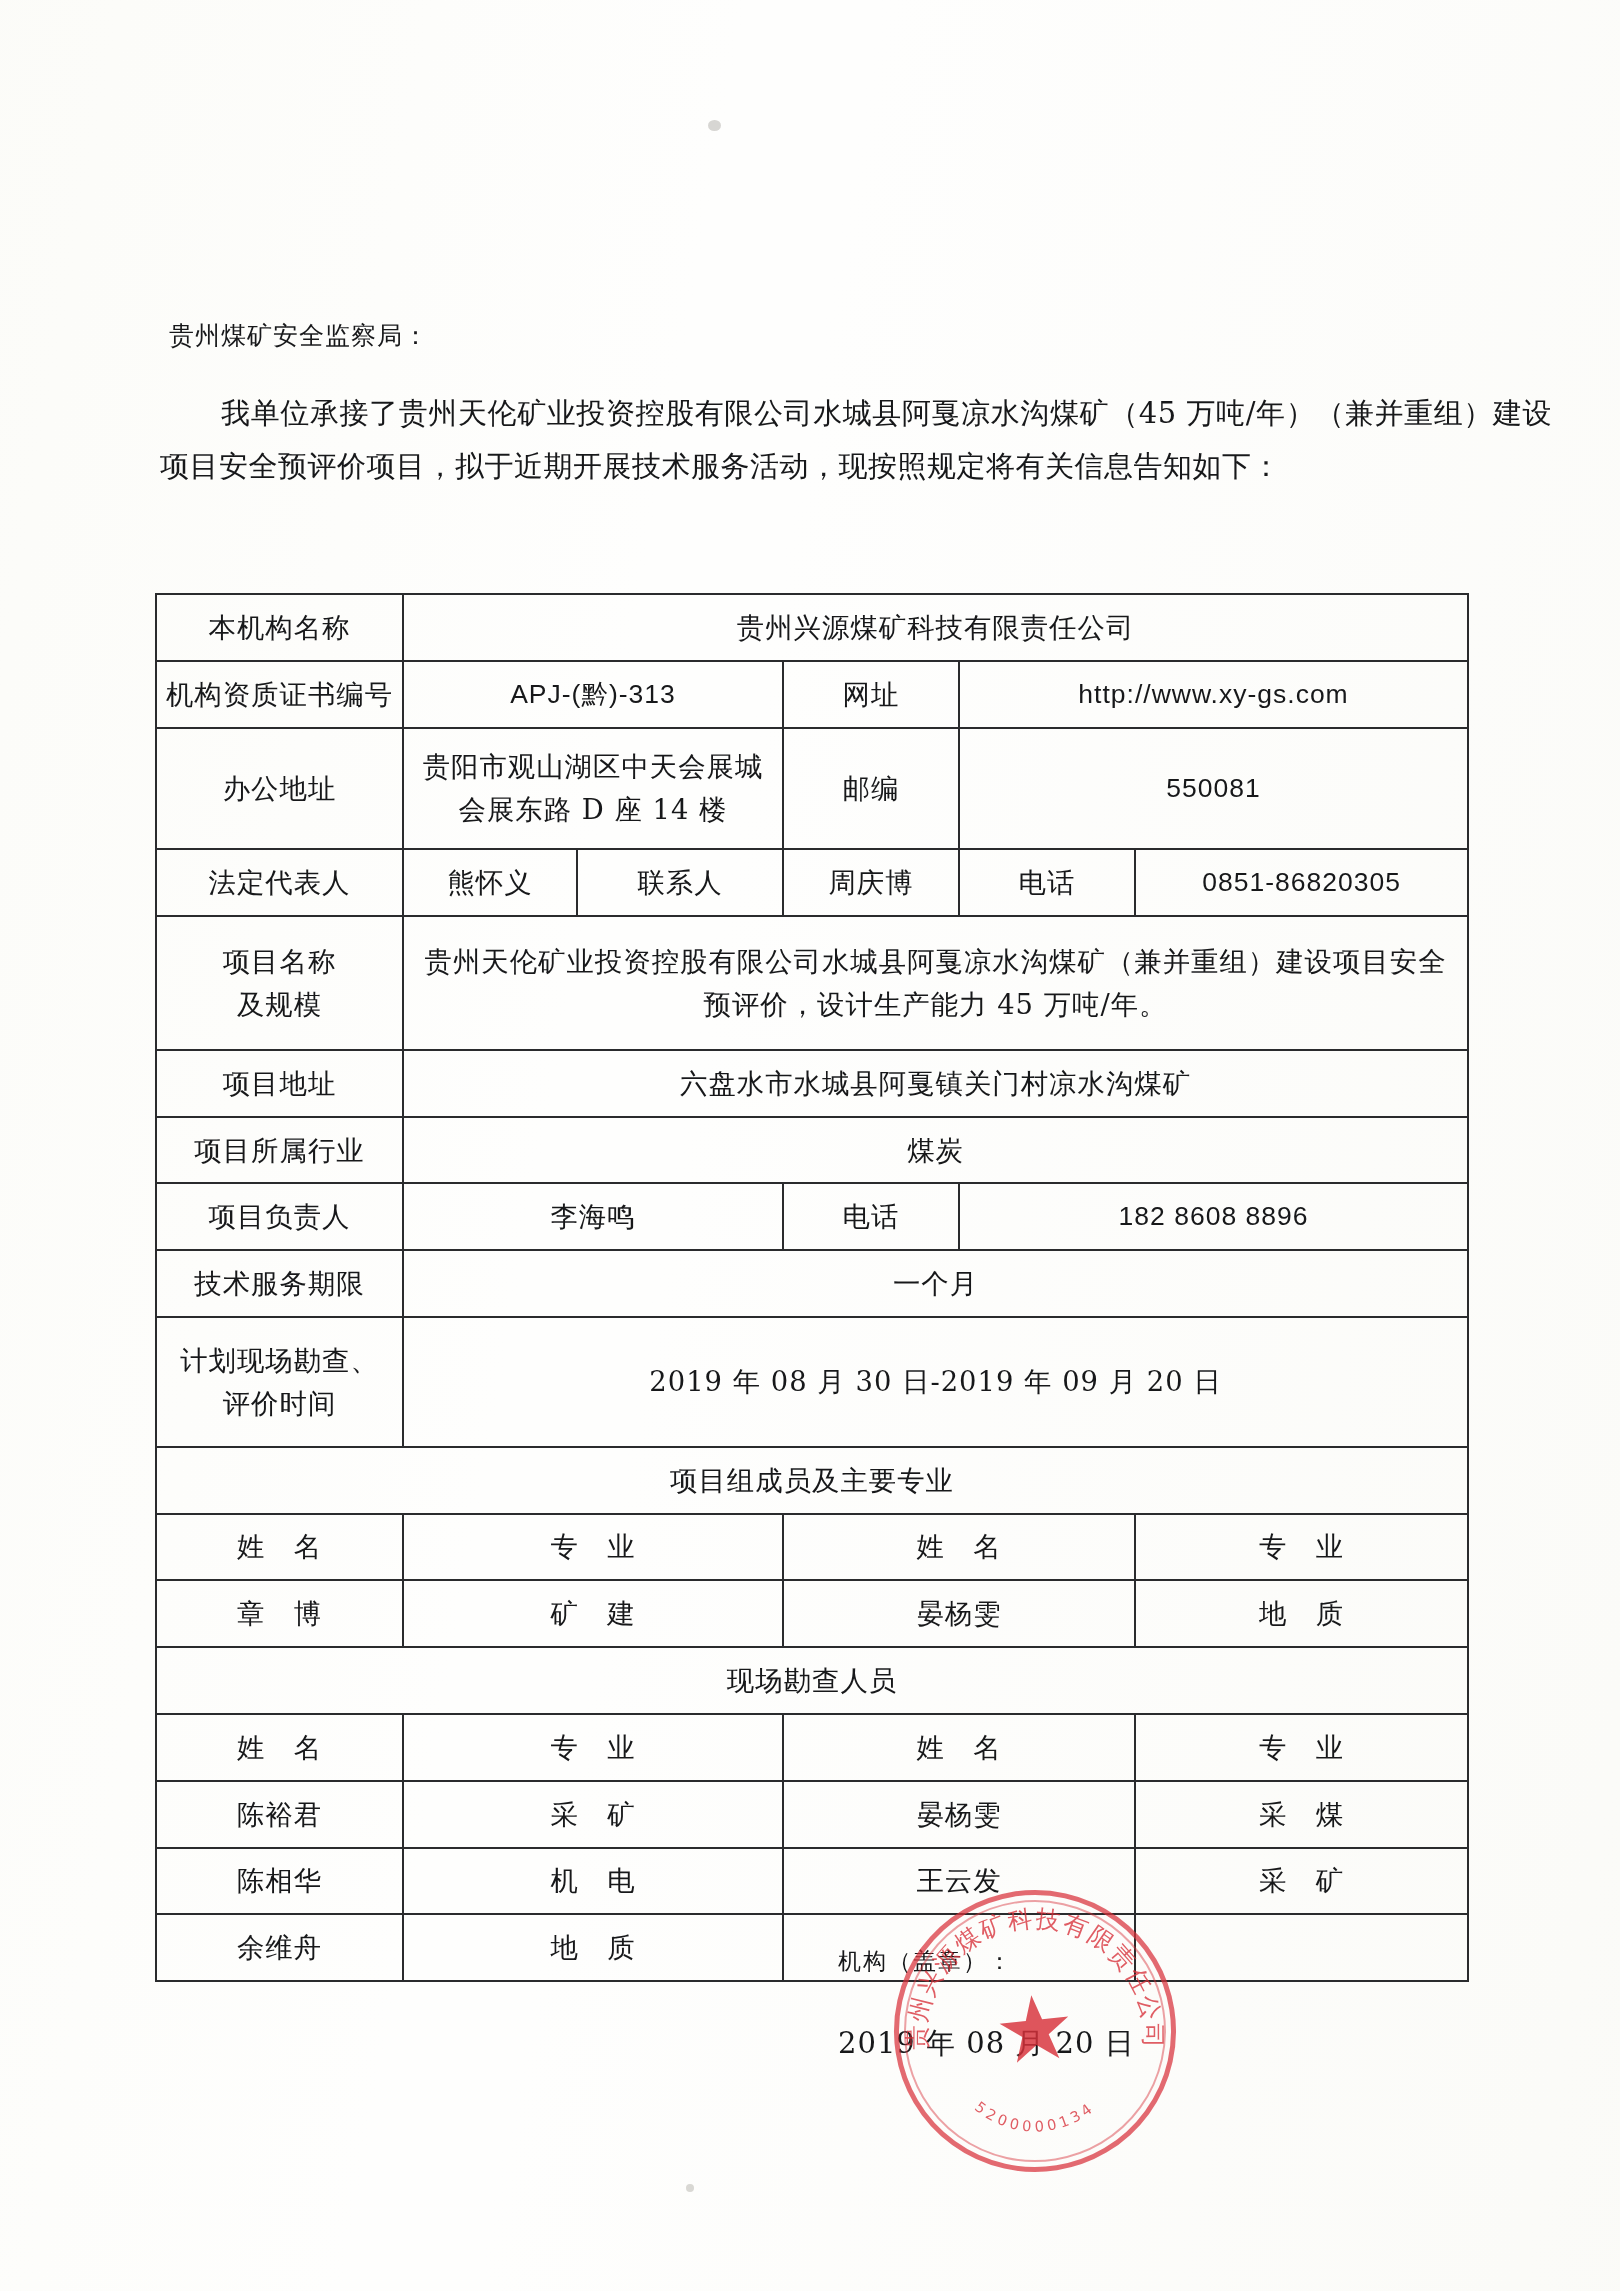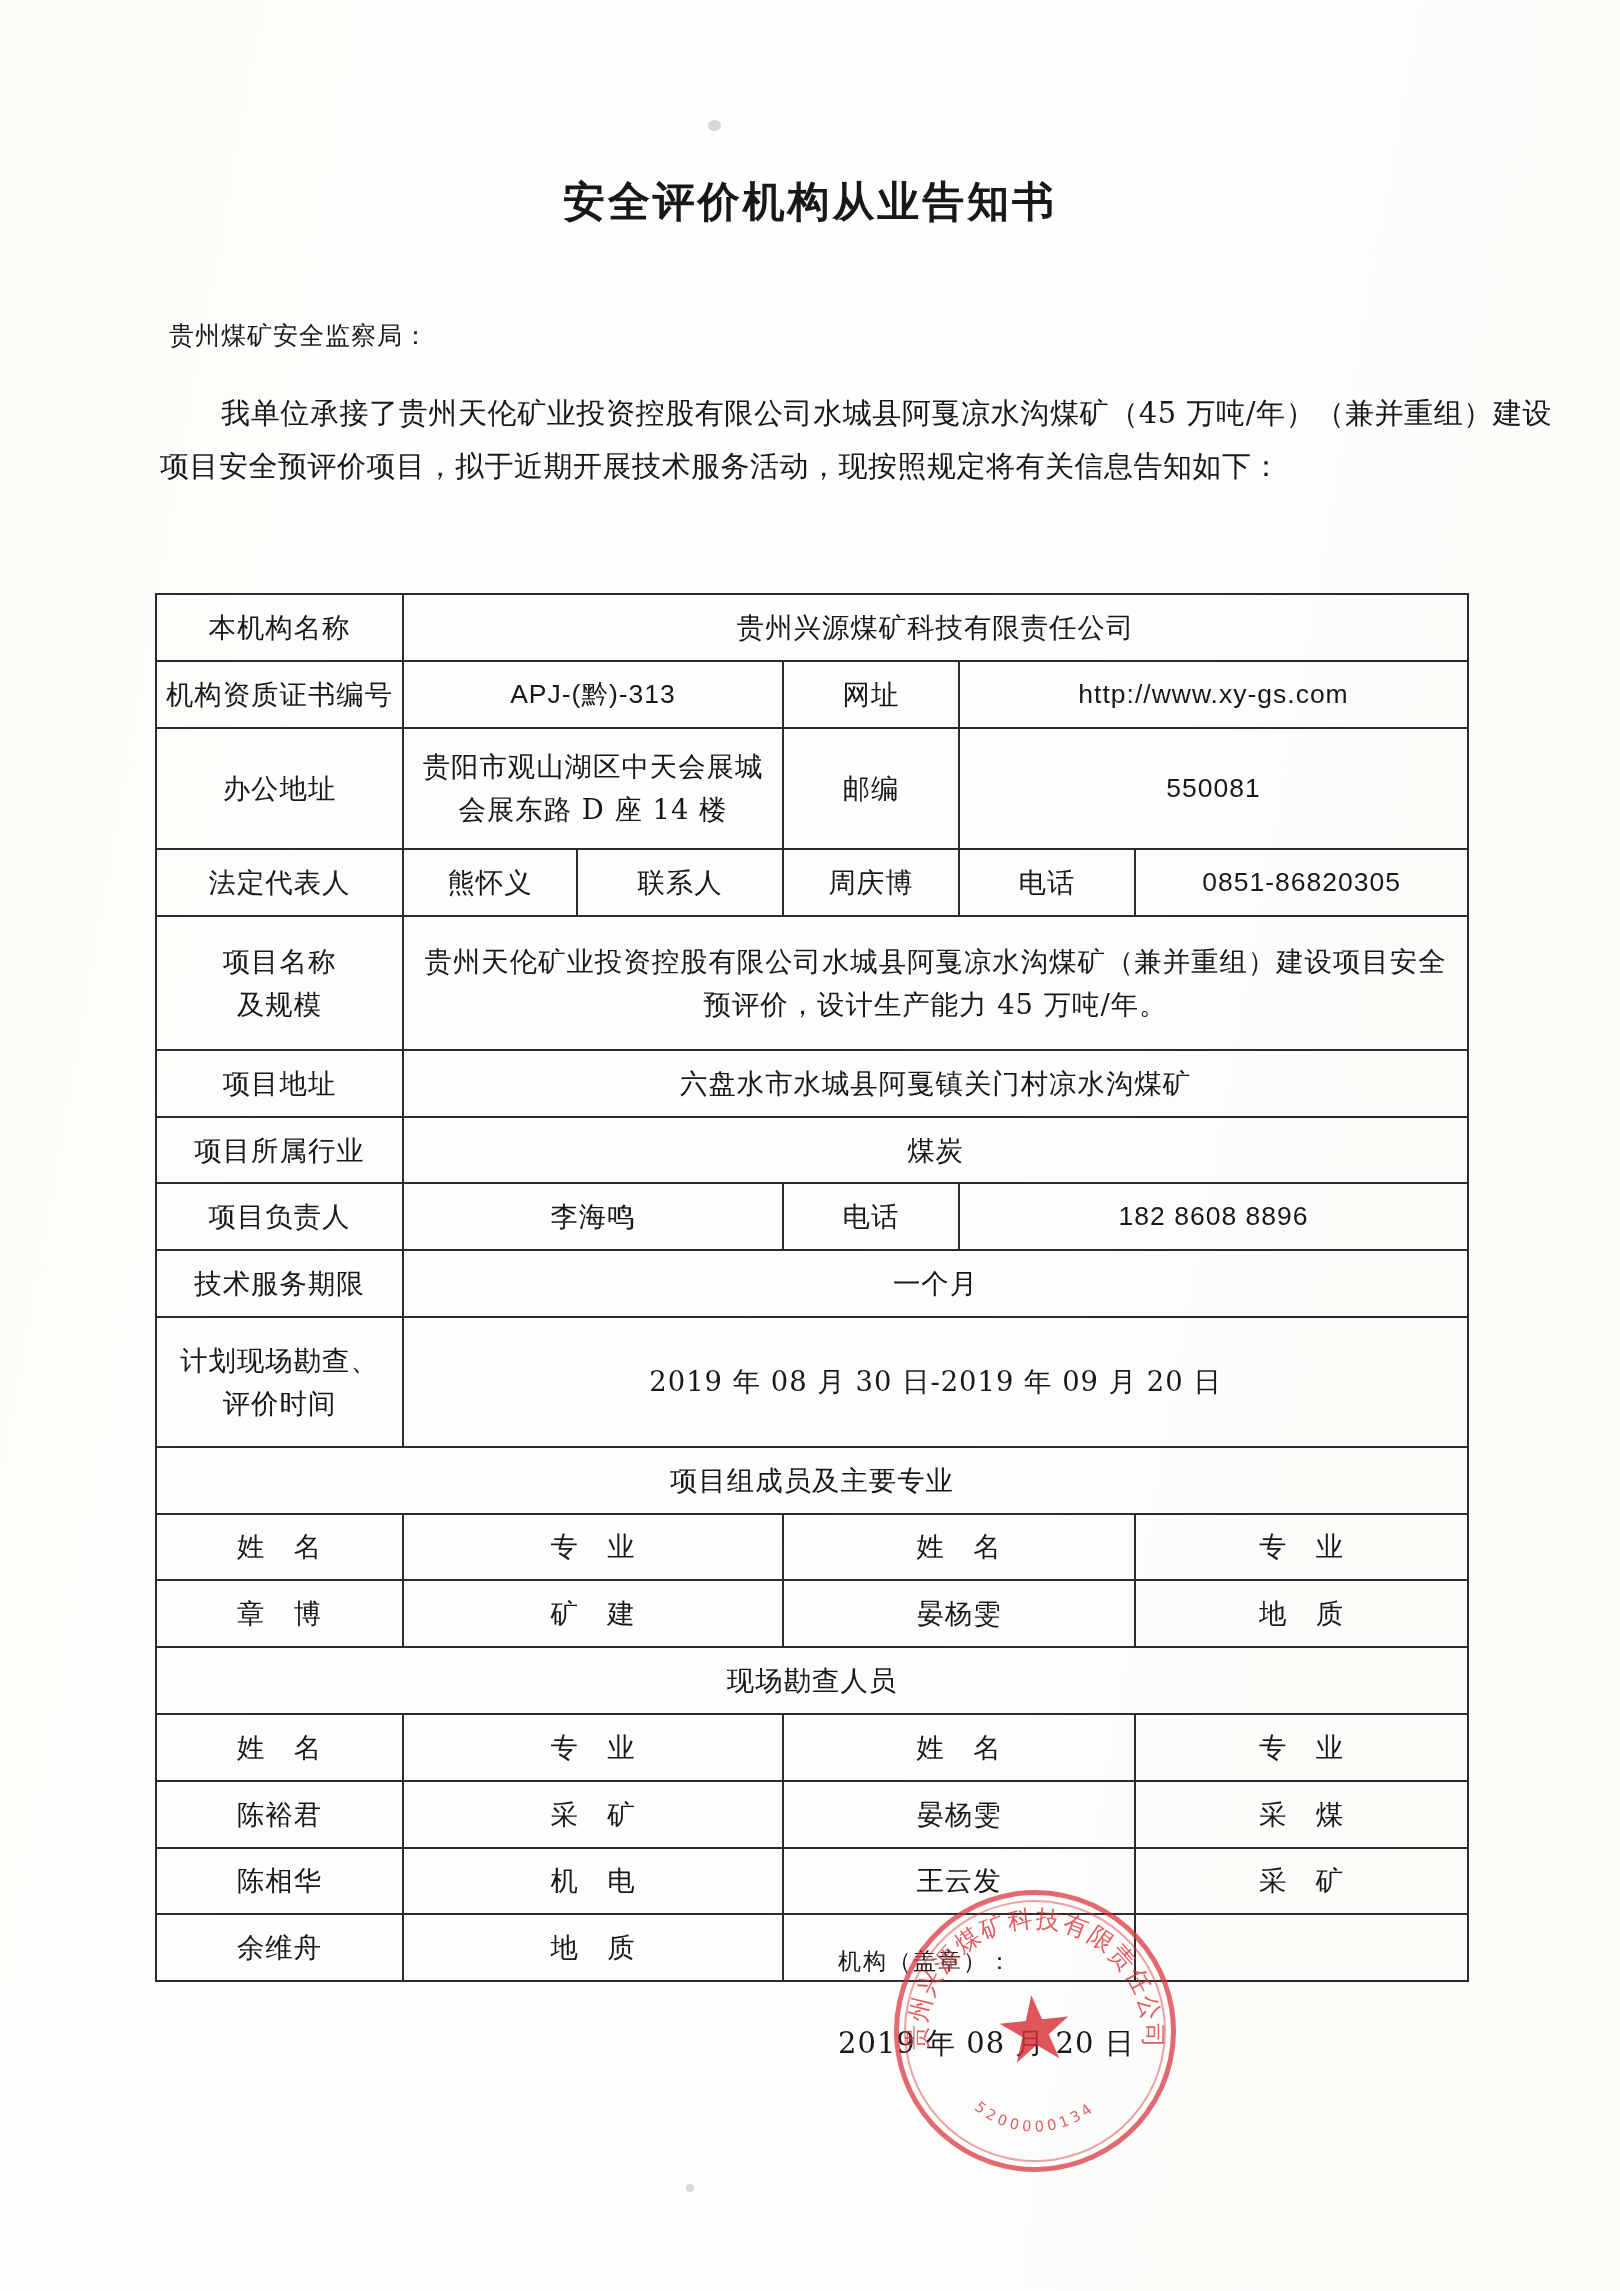--- a/index.html
+++ b/index.html
@@ -196,21 +196,20 @@
   }
 </style>
 </head>
 <body>
 
 <div class="page">
 
   <div class="dot"></div>
   <div class="dot2"></div>
 
-  <div class="doc-title">安全评价机构从业告知书</div>
 
   <div class="addressee">贵州煤矿安全监察局：</div>
 
   <div class="intro"><span class="indent"></span><span>我单位承接了贵州天伦矿业投资控股有限公司水城县阿戛凉水沟煤矿（45 万吨/年）（兼并重组）建设项目安全预评价项目，拟于近期开展技术服务活动，现按照规定将有关信息告知如下：</span></div>
 
   <table class="main">
     <colgroup>
       <col style="width:247px">
       <col style="width:174px">
       <col style="width:206px">

